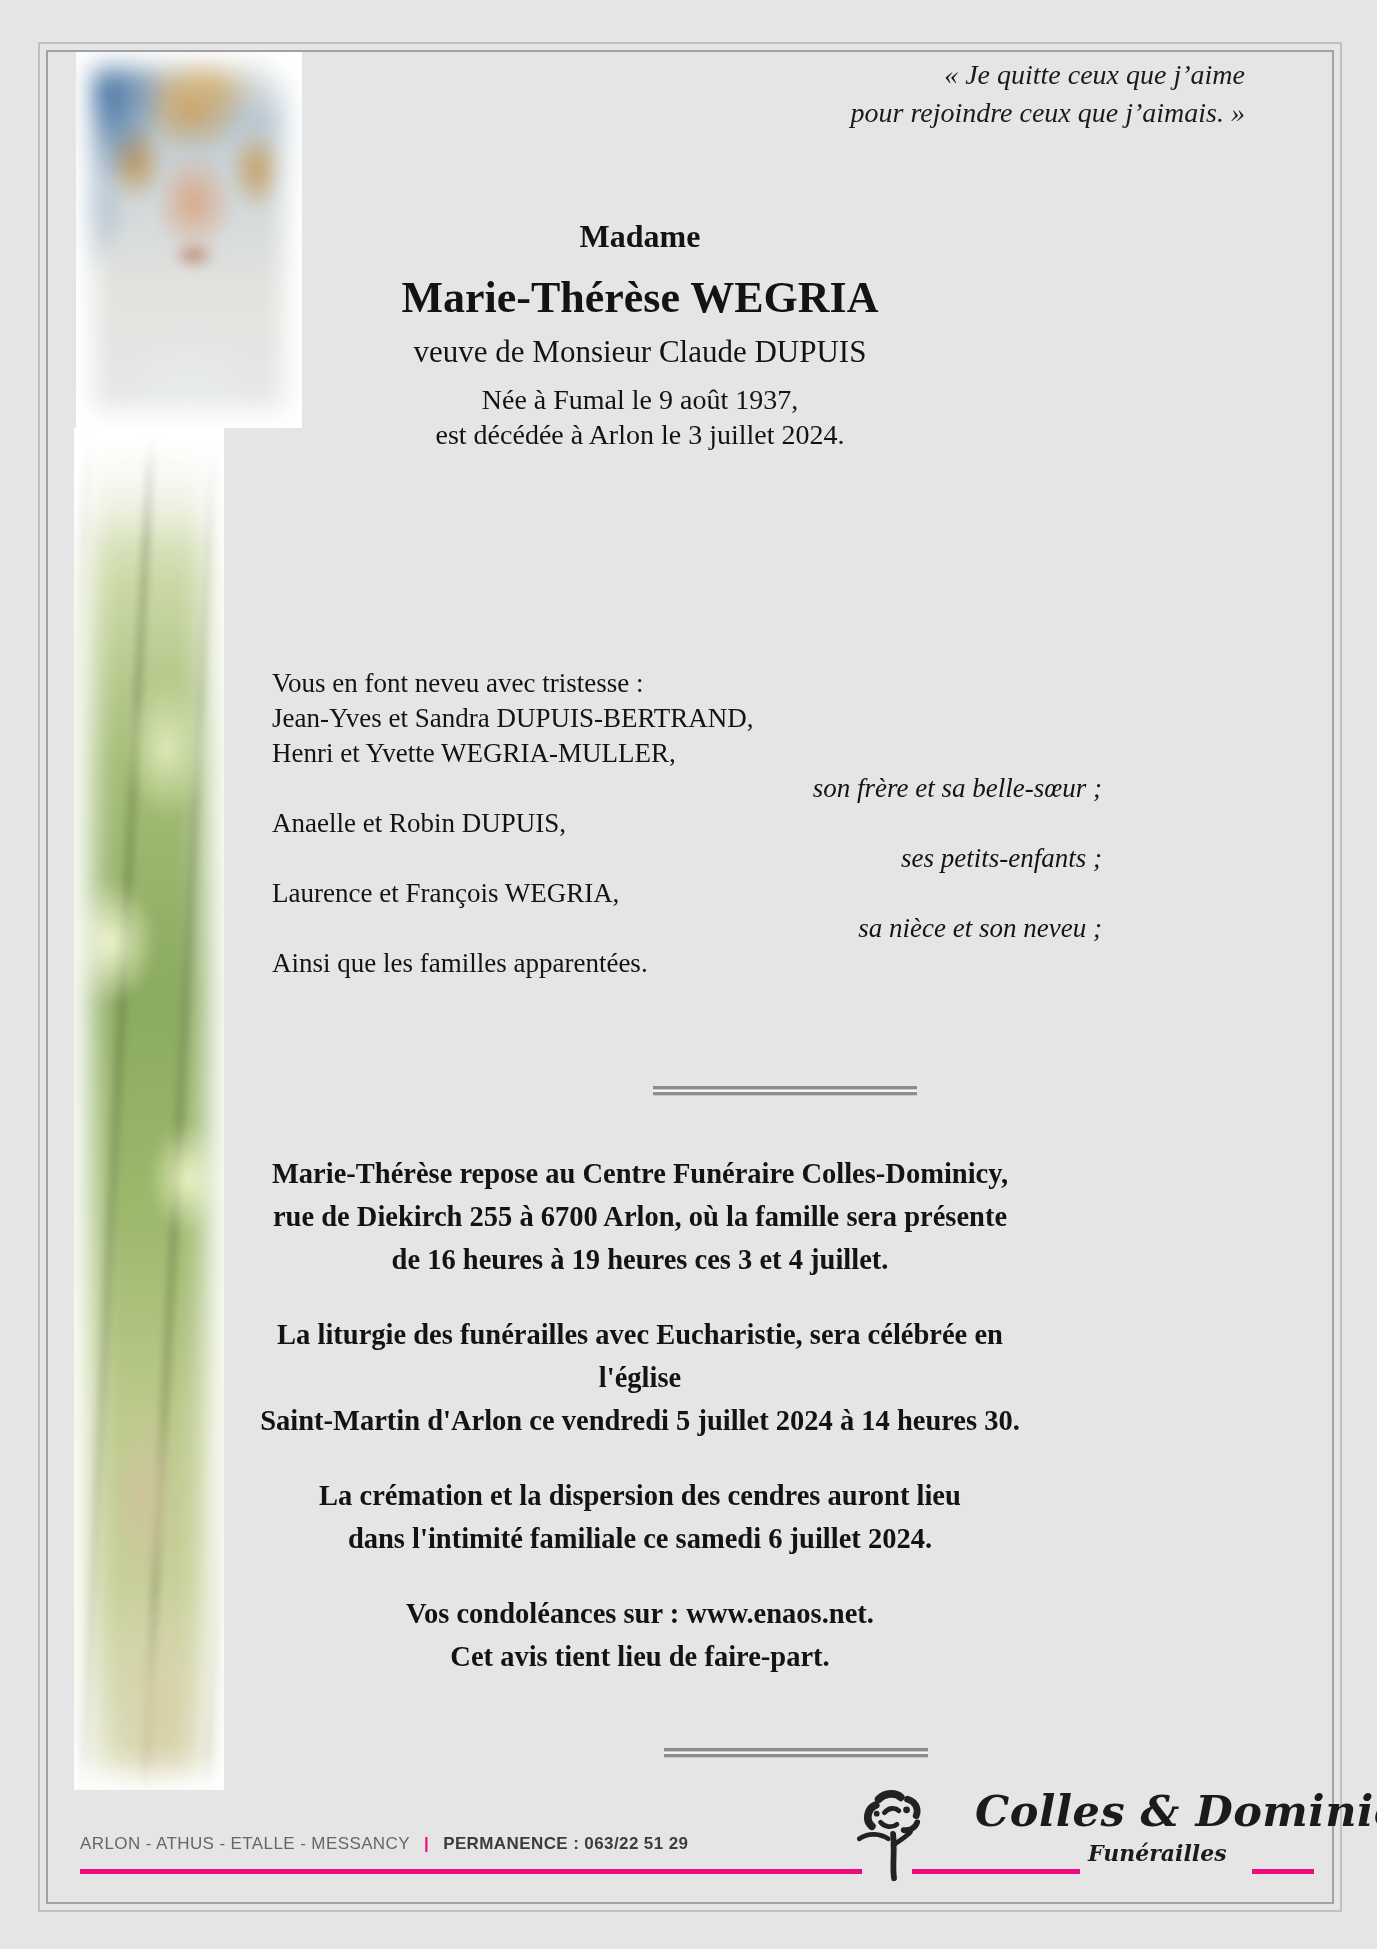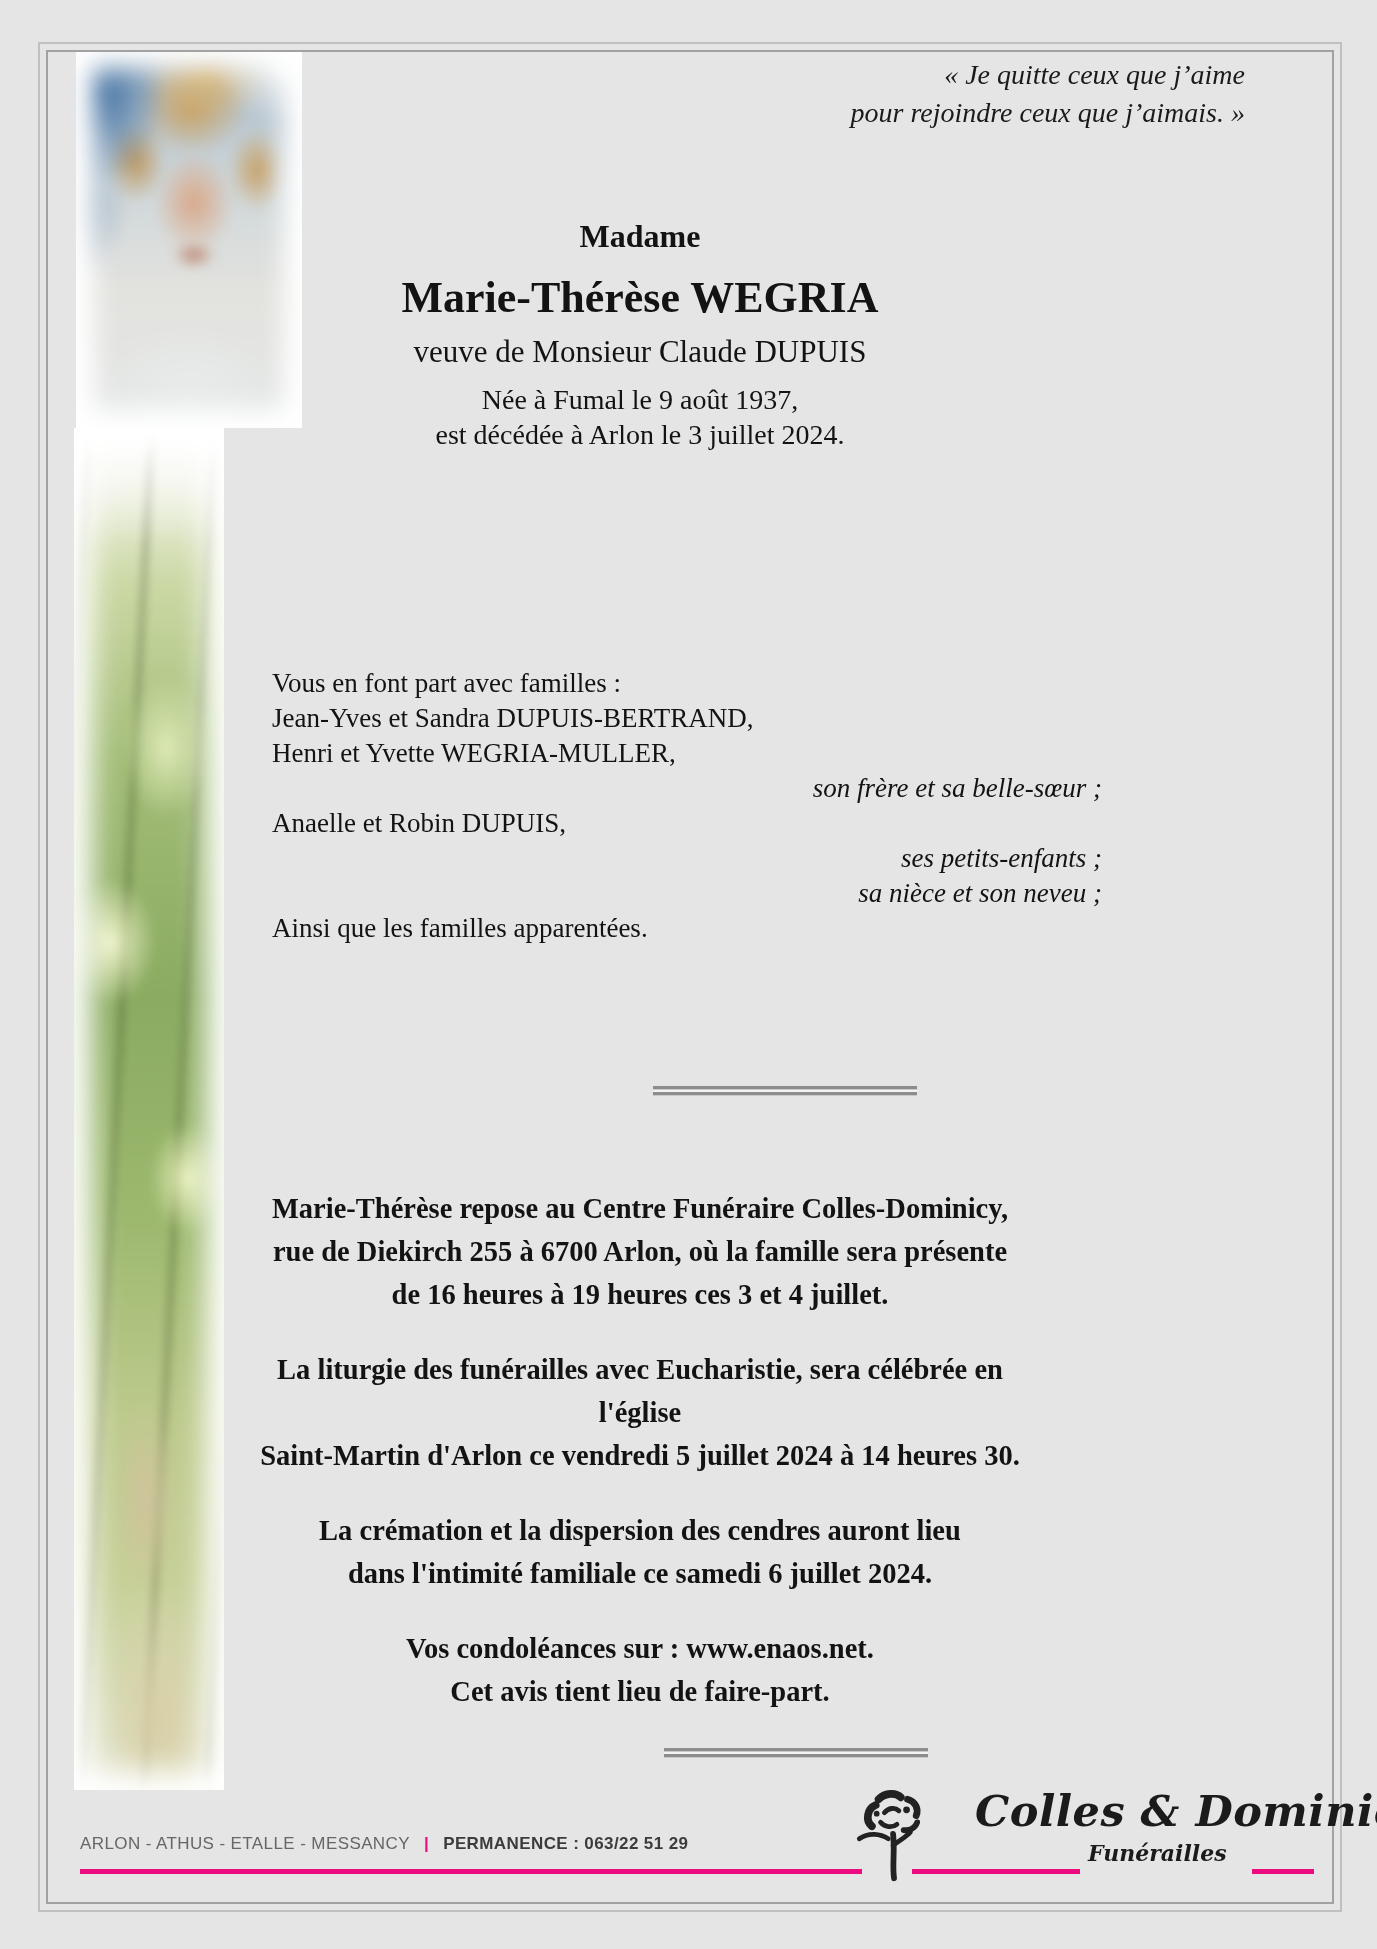--- a/index.html
+++ b/index.html
@@ -67,21 +67,21 @@
   .family .rel{text-align:right;font-style:italic;}
 
   
   .rule{position:absolute;height:10px;z-index:3;
         background:linear-gradient(180deg,#8d8d8d 0 3px,#c9c9c9 3px 4px,#f3f3f3 4px 6px,#8d8d8d 6px 9px,#c9c9c9 9px 10px);}
   .rule1{left:653px;top:1086px;width:264px;}
   .rule2{left:664px;top:1748px;width:264px;}
 
   
   .details{position:absolute;left:240px;top:1152px;width:800px;text-align:center;
-           font-weight:bold;font-size:28.5px;z-index:3;margin-top:35px;}
+           font-weight:bold;font-size:28.5px;z-index:3;}
   .details p{margin:0 0 32px 0;line-height:43px;}
 
   
   .footer-line{position:absolute;left:80px;top:1834px;z-index:7;
                font-family:"Liberation Sans","DejaVu Sans",sans-serif;font-size:17px;
                letter-spacing:.4px;color:#666;white-space:nowrap;}
   .footer-line .sep{color:#ed0c7f;margin:0 14px;font-weight:bold;}
   .footer-line .perm{color:#3c3c3c;font-weight:bold;}
   .pinkbar{position:absolute;height:5px;background:#ed0c7f;z-index:7;}
   .pb-main{left:80px;top:1869px;width:782px;}
@@ -117,26 +117,27 @@
 
   <div class="header">
     <div class="t1">Madame</div>
     <div class="t2">Marie-Thérèse WEGRIA</div>
     <div class="widow">veuve de Monsieur Claude DUPUIS</div>
     <div class="birth">Née à Fumal le 9 août 1937,</div>
     <div class="death">est décédée à Arlon le 3 juillet 2024.</div>
   </div>
 
   <div class="family">
-    <div class="ln">Vous en font part avec familles :</div>
+    <div class="ln">Vous en font neveu avec tristesse :</div>
     <div class="ln">Jean-Yves et Sandra DUPUIS-BERTRAND,</div>
     <div class="ln">Henri et Yvette WEGRIA-MULLER,</div>
     <div class="ln rel">son frère et sa belle-sœur ;</div>
     <div class="ln">Anaelle et Robin DUPUIS,</div>
     <div class="ln rel">ses petits-enfants ;</div>
+    <div class="ln">Laurence et François WEGRIA,</div>
     <div class="ln rel">sa nièce et son neveu ;</div>
     <div class="ln">Ainsi que les familles apparentées.</div>
   </div>
 
   <div class="rule rule1"></div>
 
   <div class="details">
     <p>
       <span>Marie-Thérèse repose au Centre Funéraire Colles-Dominicy,</span><br>
       <span>rue de Diekirch 255 à 6700 Arlon, où la famille sera présente</span><br>

